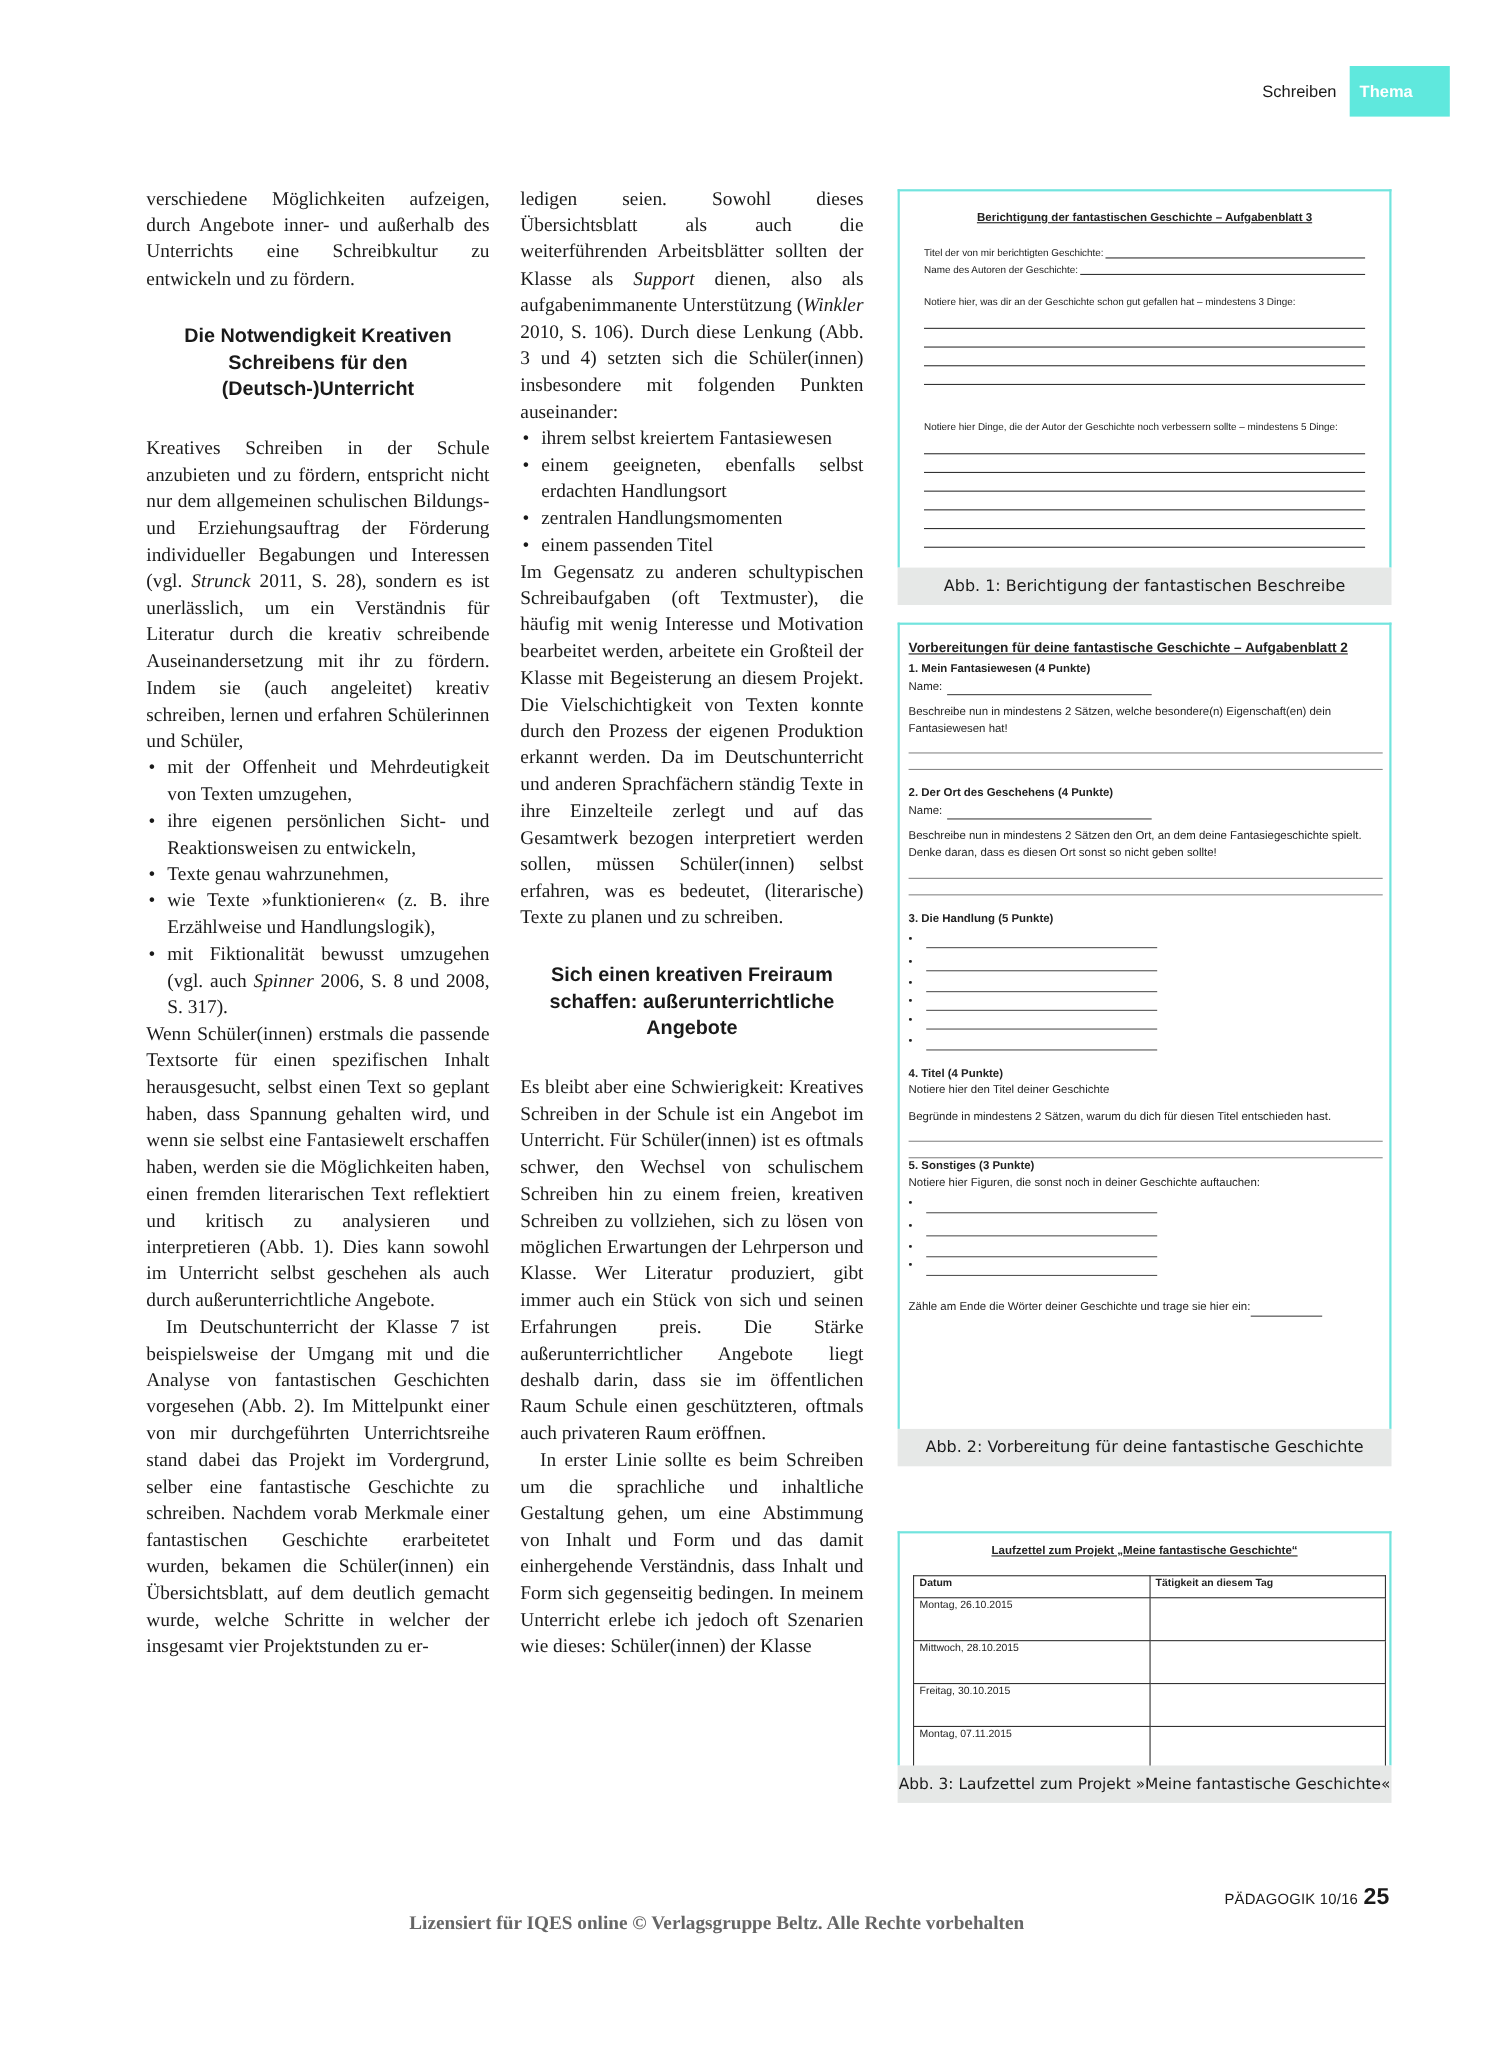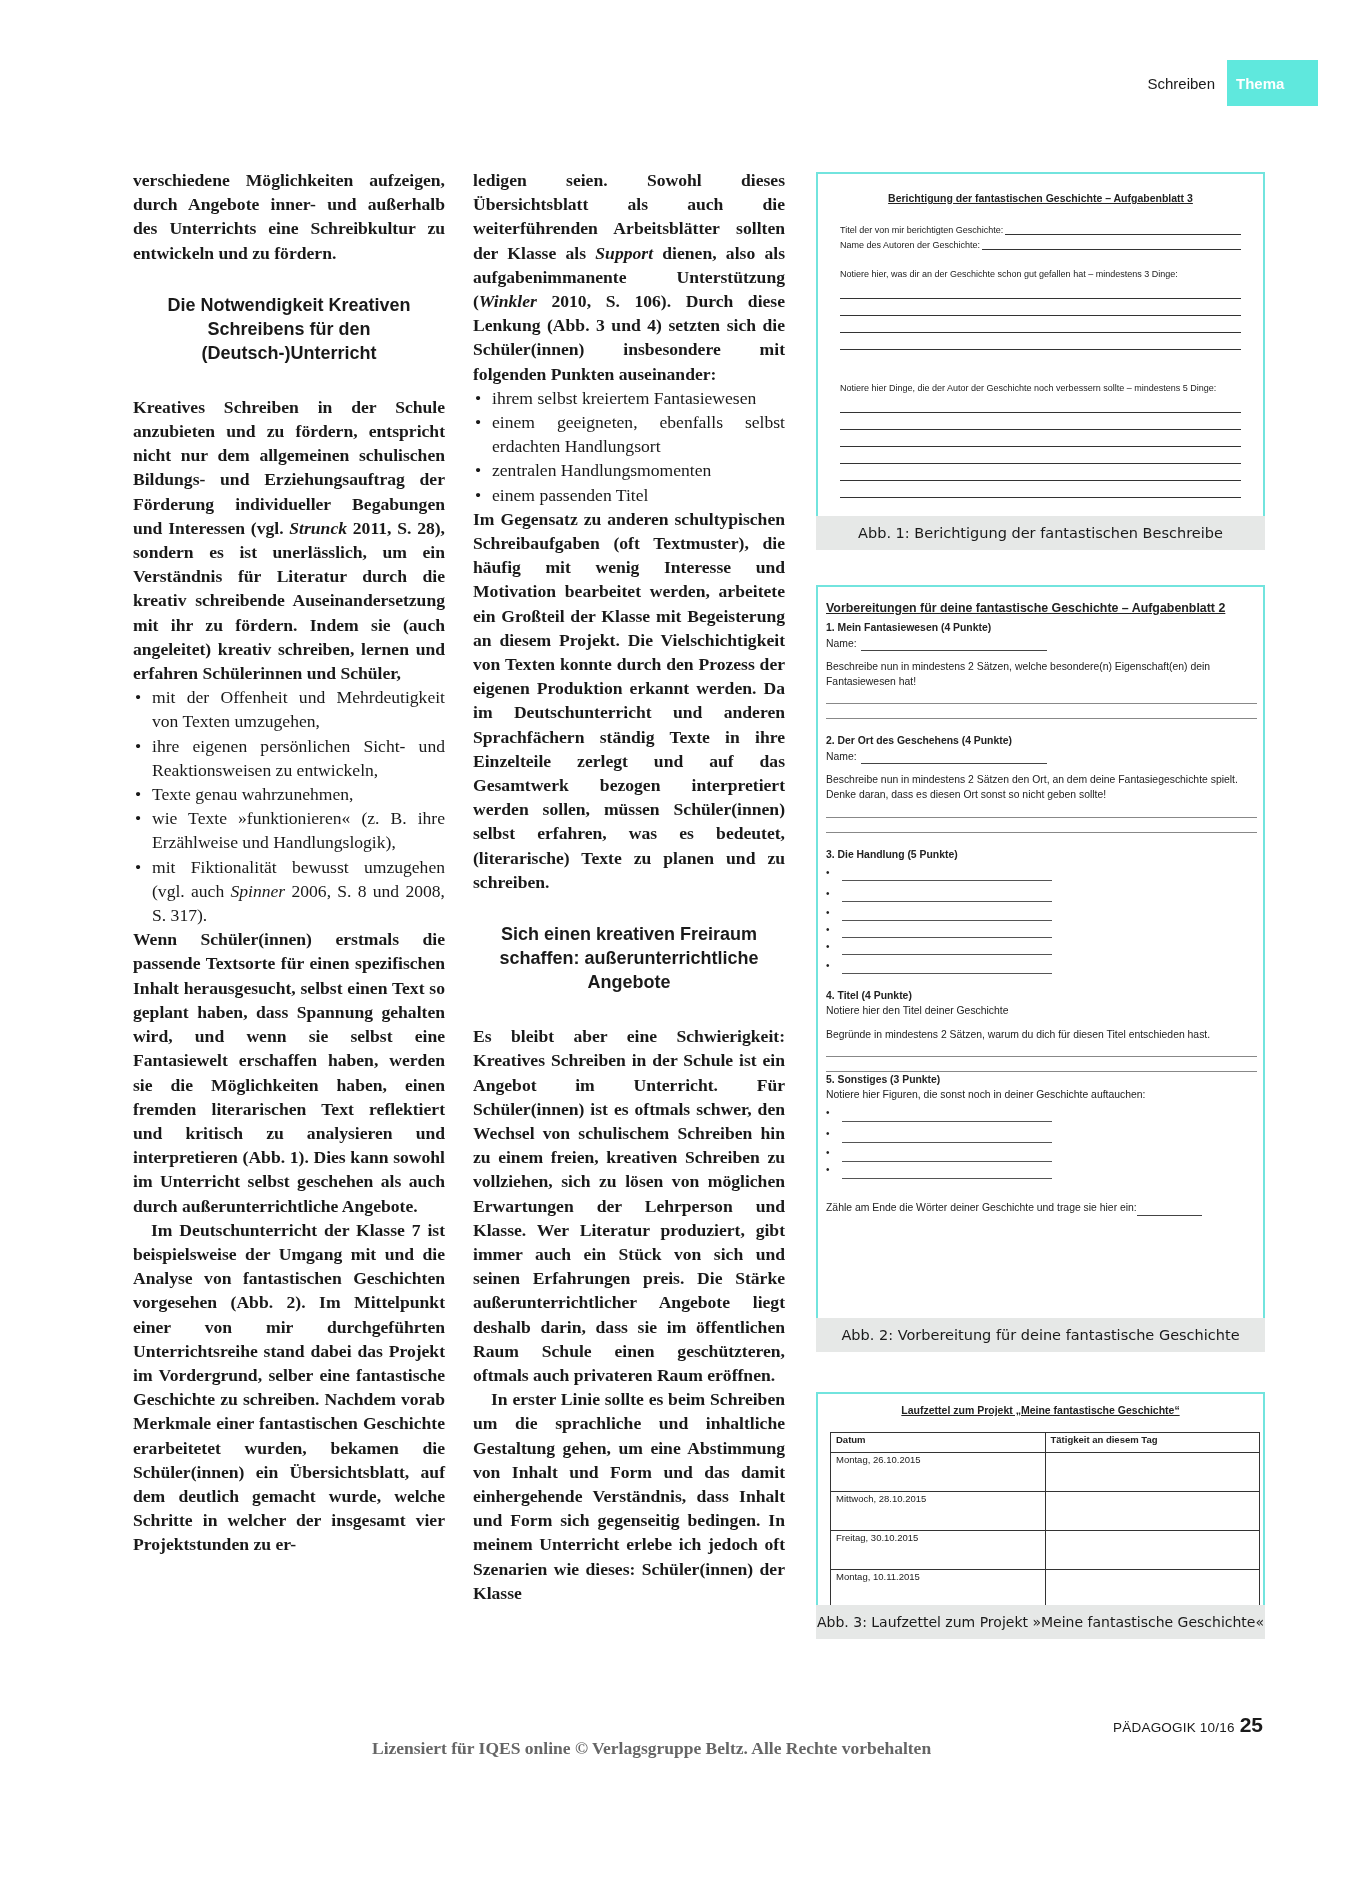--- a/index.html
+++ b/index.html
@@ -6,21 +6,21 @@
   html, body { width: 1363px; height: 1877px; background: #ffffff; }
   body { position: relative; font-family: "DejaVu Serif", serif; color: #1a1a1a; overflow: hidden; }
 
   .header { position: absolute; top: 60px; right: 45px; height: 46px; display: flex; align-items: center; }
   .header .section { font-family: "Liberation Sans", sans-serif; font-size: 15px; color: #1a1a1a; margin-right: 12px; }
   .header .tag { background: #5fe8dd; color: #ffffff; font-family: "Liberation Sans", sans-serif; font-weight: bold; font-size: 15px; height: 46px; width: 91px; padding-left: 9px; display: flex; align-items: center; }
 
   .col { position: absolute; top: 168px; width: 312px; font-family: "Liberation Serif", serif; font-size: 17.6px; line-height: 24.2px; text-align: justify; hyphens: manual; }
   .col-left { left: 133px; }
   .col-mid { left: 473px; }
-  .col p { margin: 0; font-weight: bold; }
+  .col p { margin: 0; }
   .col p.indent { text-indent: 18px; }
   .col h2 { font-family: "Liberation Sans", sans-serif; font-weight: bold; font-size: 18px; line-height: 24px; text-align: center; margin: 28px 0 30px; }
   .col ul { list-style: none; }
   .col ul li { position: relative; padding-left: 19px; }
   .col ul li::before { content: "•"; position: absolute; left: 2px; top: 0; }
   .col em { font-style: italic; }
 
   .figure { position: absolute; left: 816px; width: 449px; border-radius: 10px; }
   .fig-box { border: 2px solid #72e4de; border-bottom: none; background: #fff; font-family: "Liberation Sans", sans-serif; color: #222; }
   .fig-caption { background: #e6e8e7; font-family: "DejaVu Sans", sans-serif; font-size: 14.5px; text-align: center; height: 34px; line-height: 34px; color: #1a1a1a; }
@@ -30,21 +30,21 @@
   .f1 .fig-box { height: 344px; padding: 18px 22px 0 22px; font-size: 9px; }
   .f1 .title { text-align: center; font-weight: bold; text-decoration: underline; font-size: 10.5px; margin-bottom: 16px; }
   .f1 .fill-line { display: flex; align-items: flex-end; height: 15px; }
   .f1 .fill-line .lbl { white-space: nowrap; }
   .f1 .fill-line .ln { flex: 1; border-bottom: 1px solid #333; margin-left: 2px; height: 10px; }
   .f1 .prompt { margin-top: 16px; line-height: 16px; }
   .f1 .rule { border-bottom: 1px solid #333; height: 17px; }
 
   
   .f2 { top: 566px; }
-  .f2 .fig-box { height: 733px; padding: 11px 6px 0 8px; font-size: 10.4px; line-height: 15.3px; margin-top: 19px; }
+  .f2 .fig-box { height: 733px; padding: 11px 6px 0 8px; font-size: 10.4px; line-height: 15.3px; }
   .f2 .title { font-weight: bold; text-decoration: underline; font-size: 12.4px; margin: 3px 0 4px 0; }
   .f2 .sec { font-weight: bold; margin-top: 0; }
   .f2 .name { display: flex; align-items: flex-end; }
   .f2 .name .ln { width: 186px; border-bottom: 1px solid #444; height: 12px; margin-left: 4px; }
   .f2 .desc { margin-top: 8px; }
   .f2 .hr { border-bottom: 1.5px solid #888; height: 15px; }
   .f2 .bul { display: flex; align-items: center; height: 21px; }
   .f2 .bul.tight { height: 17px; }
   .f2 .bul .dot { width: 16px; font-size: 10px; }
   .f2 .bul .ln { width: 210px; border-bottom: 1px solid #555; height: 12px; margin-top: 6px; }
@@ -225,21 +225,21 @@
         </tr>
         <tr>
           <td>Mittwoch, 28.10.2015</td>
           <td></td>
         </tr>
         <tr>
           <td>Freitag, 30.10.2015</td>
           <td></td>
         </tr>
         <tr>
-          <td>Montag, 10.11.2015</td>
+          <td>Montag, 07.11.2015</td>
           <td></td>
         </tr>
       </tbody>
     </table>
   </div>
   <div class="fig-caption">Abb. 3: Laufzettel zum Projekt »Meine fantastische Geschichte«</div>
 </div>
 
 <div class="footer-mag">
   <span class="mag">PÄDAGOGIK 10/16</span>

